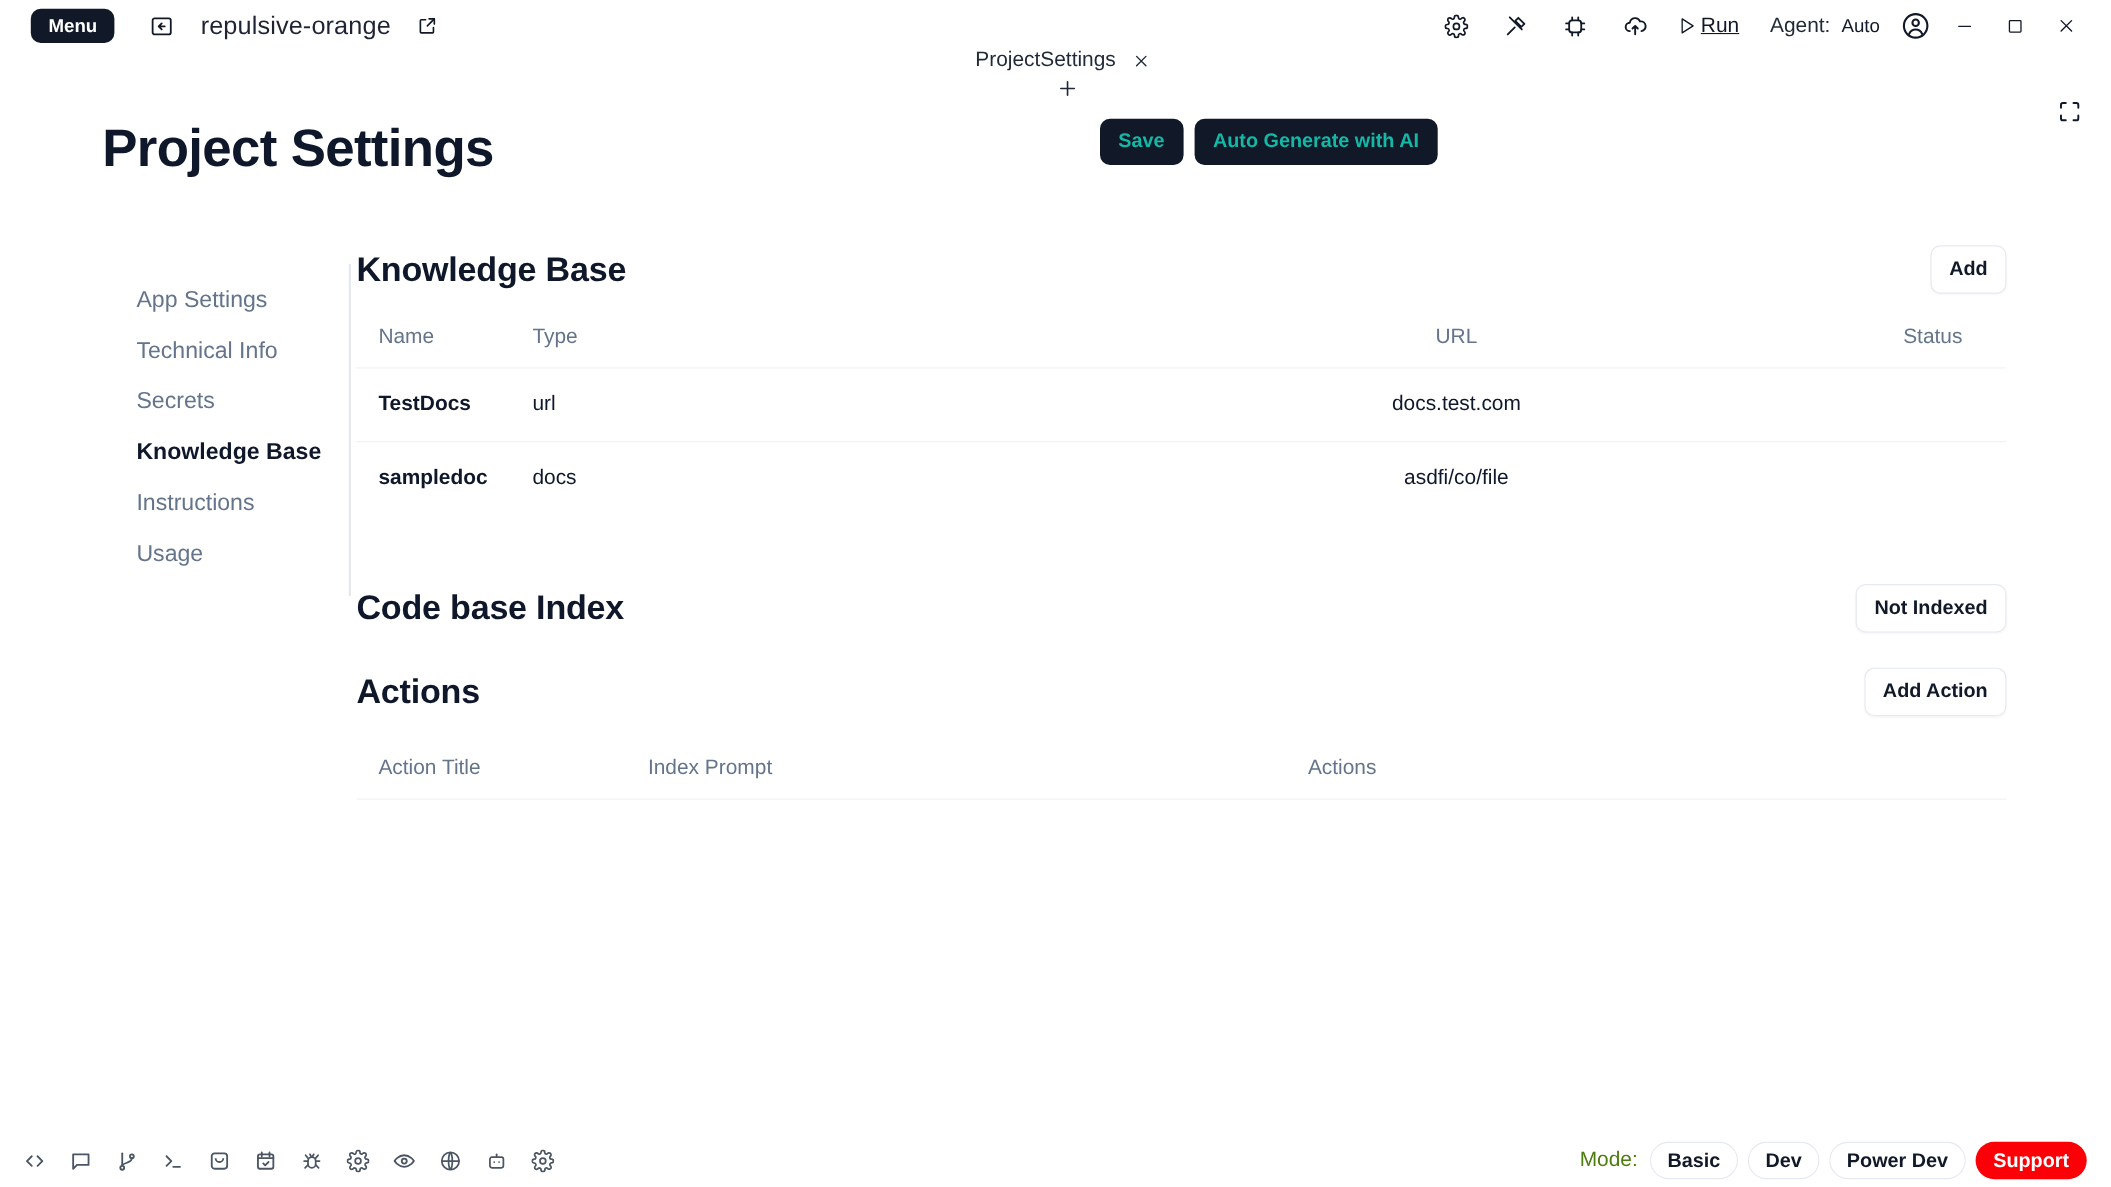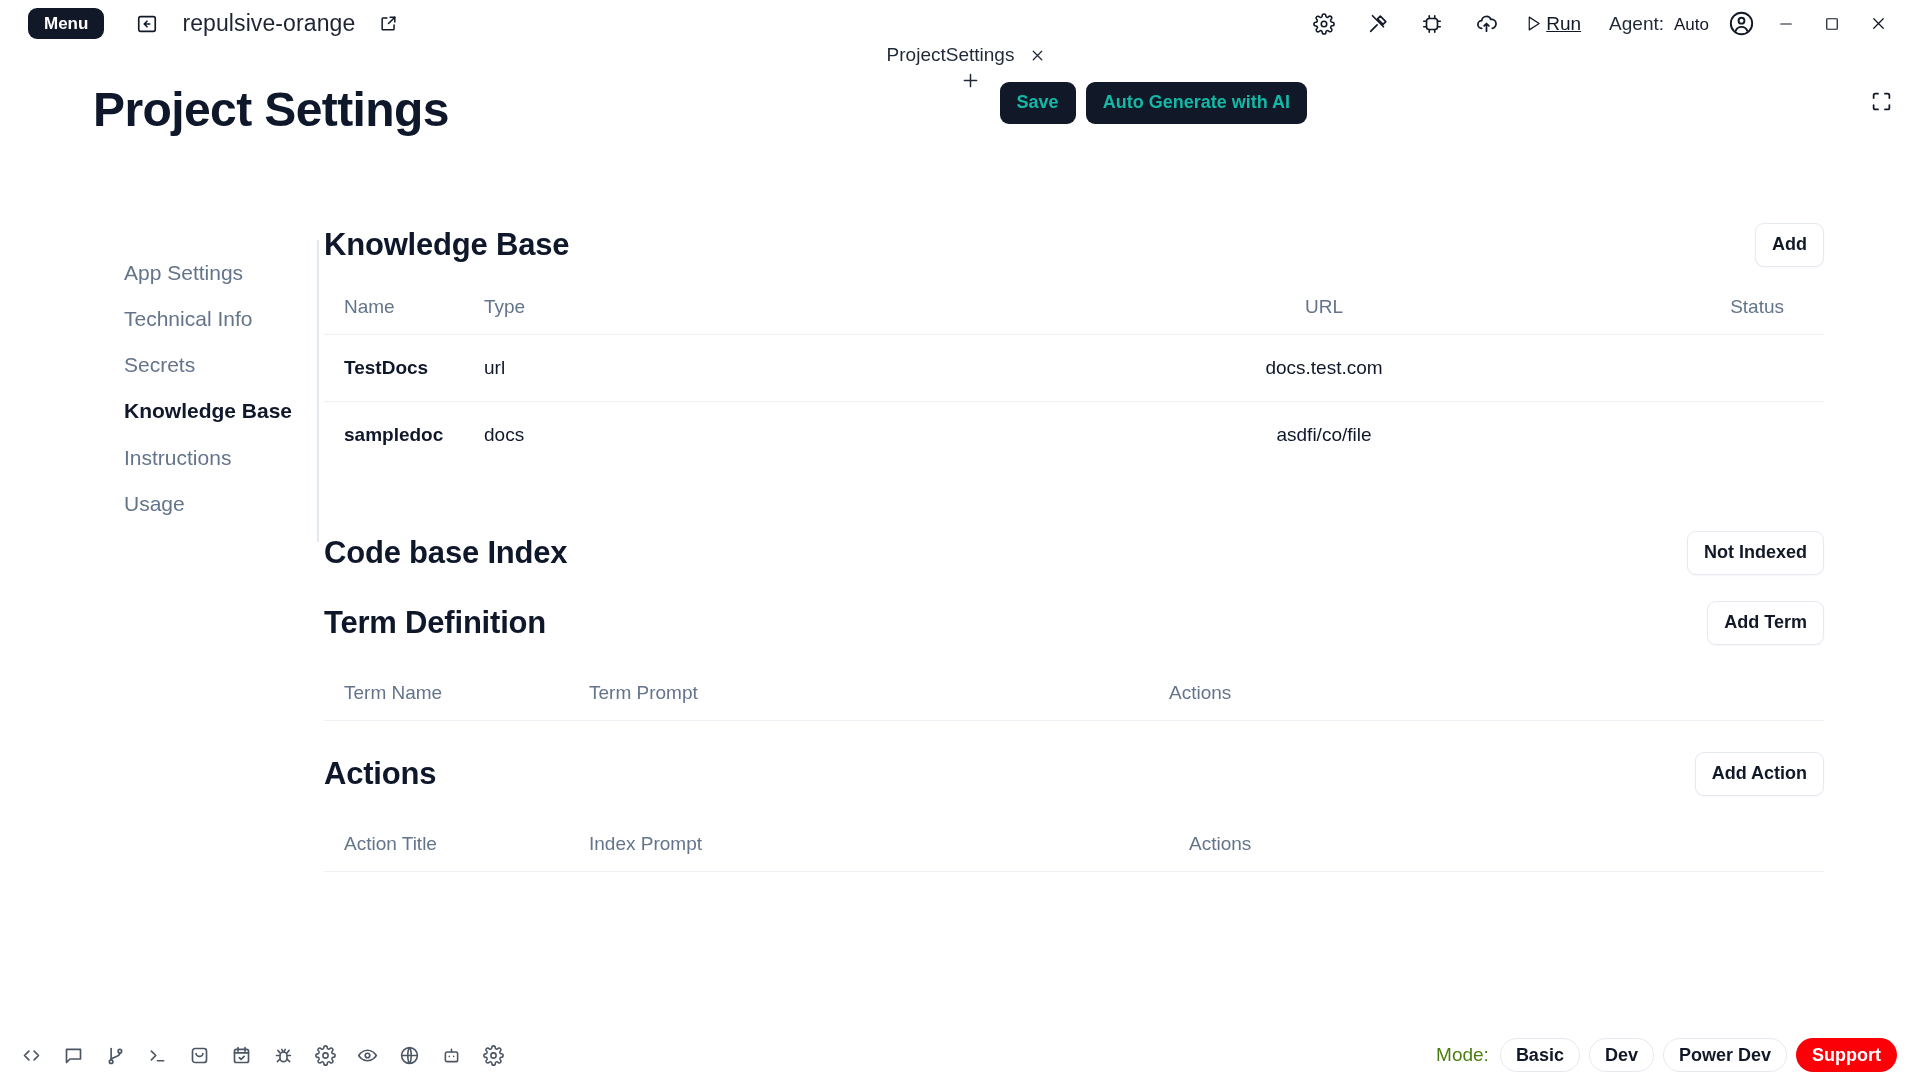--- a/index.html
+++ b/index.html
@@ -86,21 +86,21 @@
     display: flex; align-items: center; justify-content: center;
   }
   #fullscreen-icon {
     margin-left: auto; margin-right: 24px;
     width: 28px; height: 28px; cursor: pointer;
     display: flex; align-items: center; justify-content: center;
   }
 
   
   #page-header {
-    position: absolute; top: 82px; left: 0; width: 1834px; height: 80px;
+    position: absolute; top: 108px; left: 0; width: 1834px; height: 80px;
   }
   #page-title {
     position: absolute; left: 93px; top: 0;
     font-size: 48px; font-weight: 700; color: #0f172a;
     letter-spacing: -.6px;
   }
   #header-actions {
     position: absolute; right: 527px; top: 0;
     display: flex; gap: 10px; align-items: center;
   }
@@ -383,42 +383,20 @@
     </div>
   </section>
 
   <section id="codebase-section">
     <div class="section-head">
       <h2 class="section-title">Code base Index</h2>
       <button class="ghost-btn">Not Indexed</button>
     </div>
   </section>
 
-  <section id="term-section">
-    <div class="section-head">
-      <h2 class="section-title">Term Definition</h2>
-      <button class="ghost-btn">Add Term</button>
-    </div>
-    <div id="term-table-wrap">
-      <table class="grid">
-        <colgroup>
-            <col style="width:245px">
-            <col style="width:580px">
-            <col style="width:675px">
-          </colgroup>
-        <tbody>
-            <tr class="header-row">
-          <th>Term Name</th>
-          <th>Term Prompt</th>
-          <th>Actions</th>
-        </tr>
-      </tbody>
-        </table>
-    </div>
-  </section>
 
   <section id="actions-section">
     <div class="section-head">
       <h2 class="section-title">Actions</h2>
       <button class="ghost-btn">Add Action</button>
     </div>
     <div id="actions-table-wrap">
       <table class="grid">
         <colgroup>
             <col style="width:245px">

